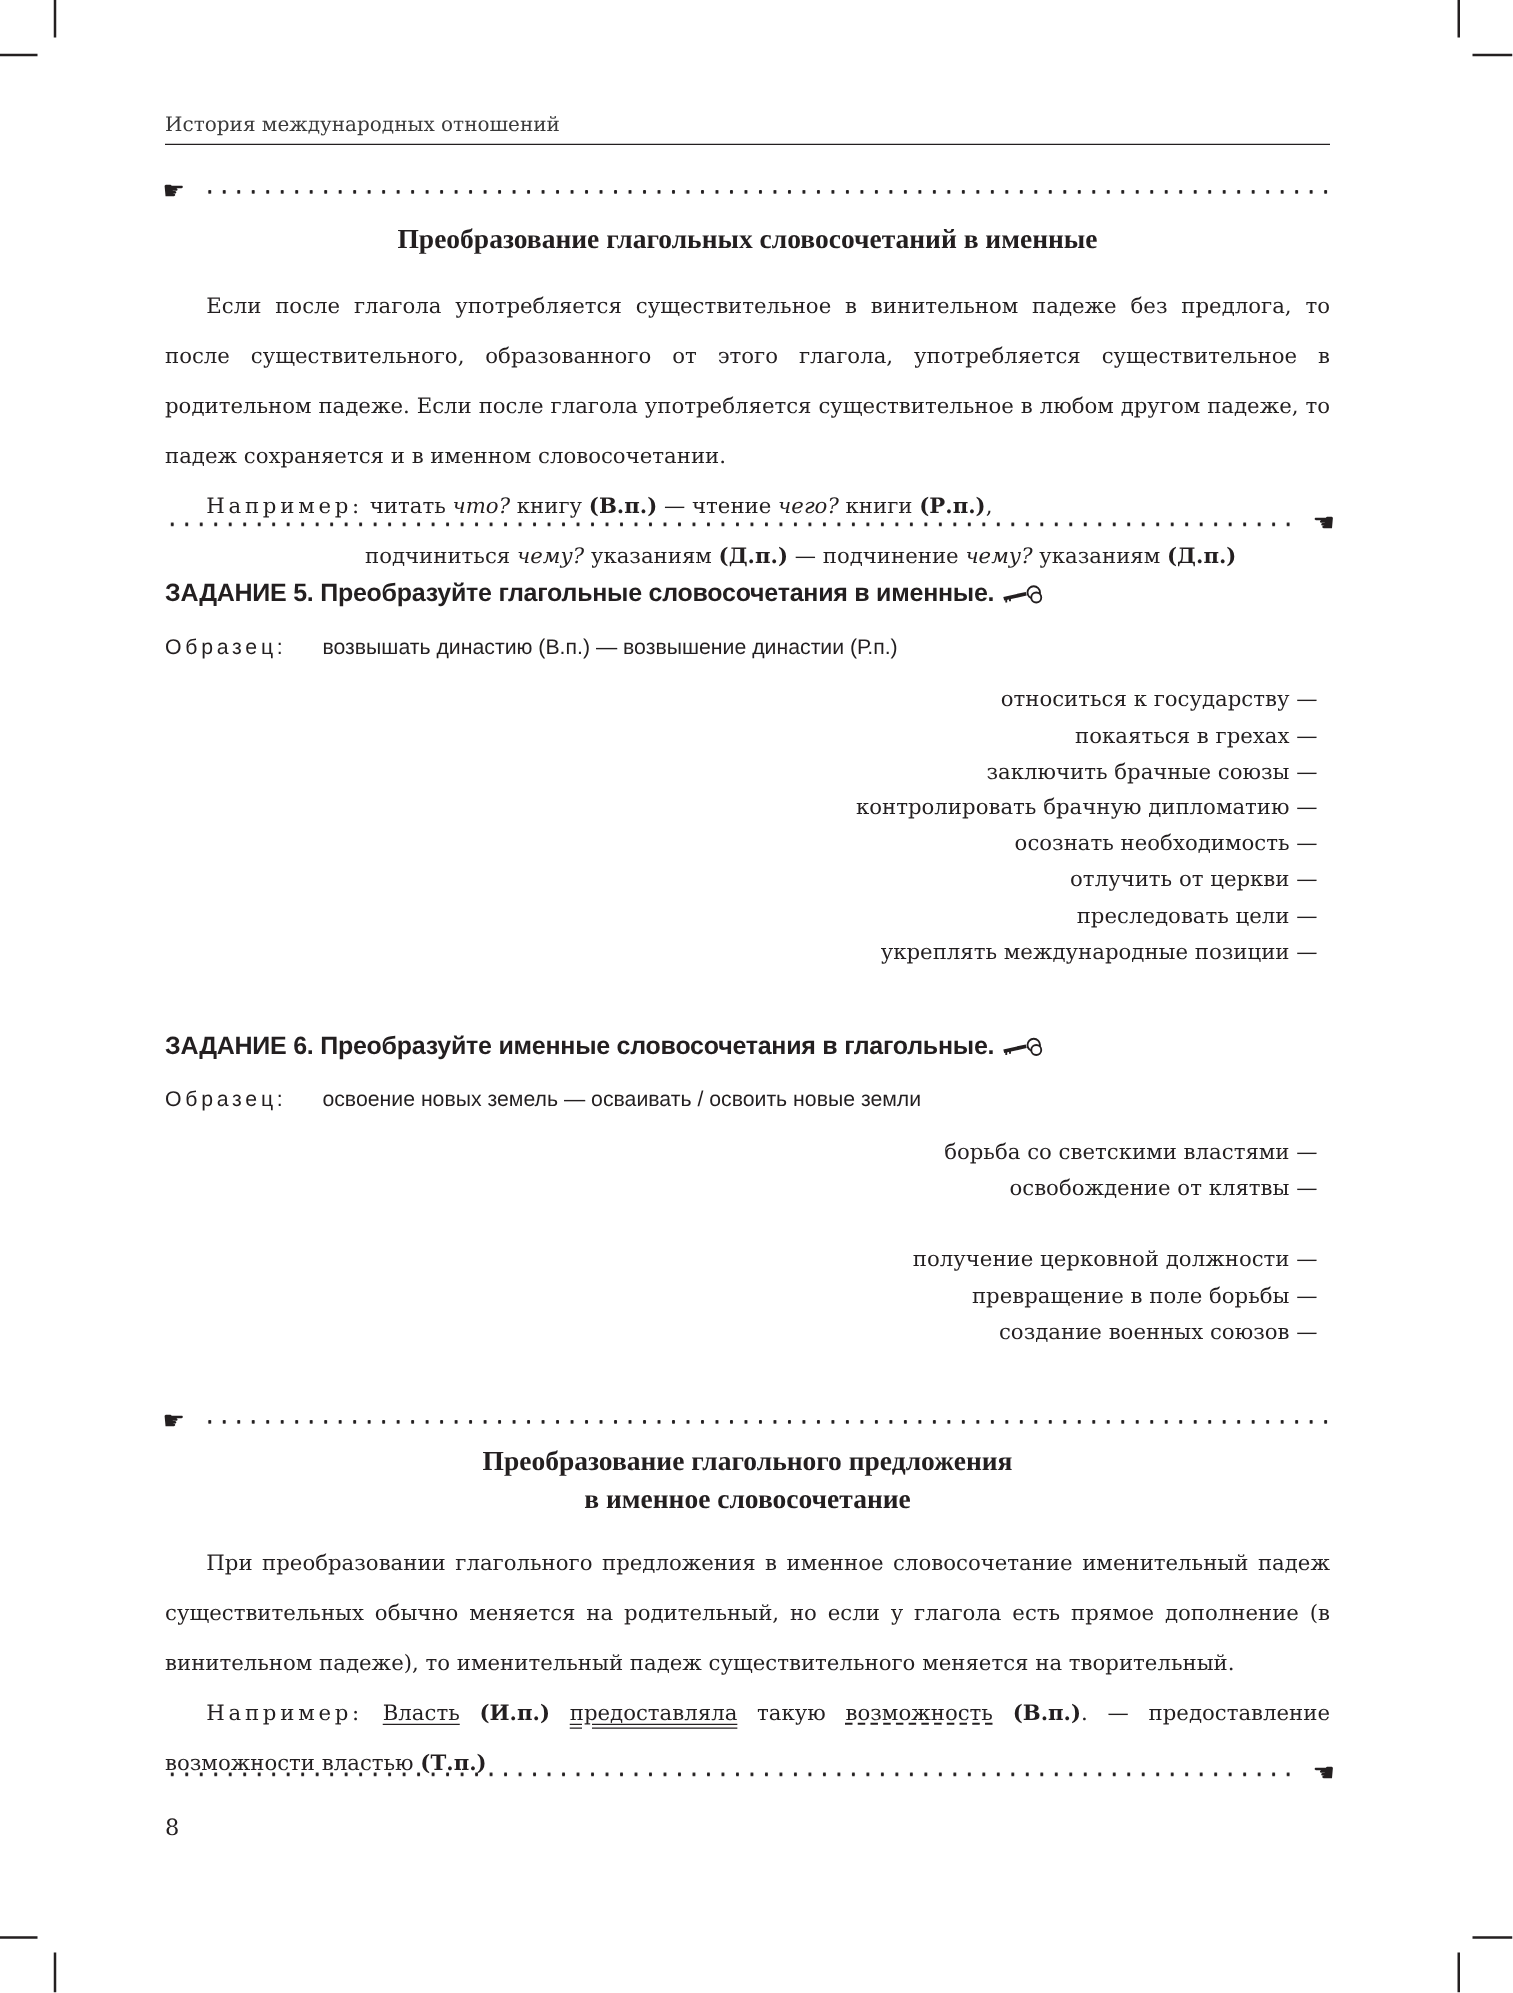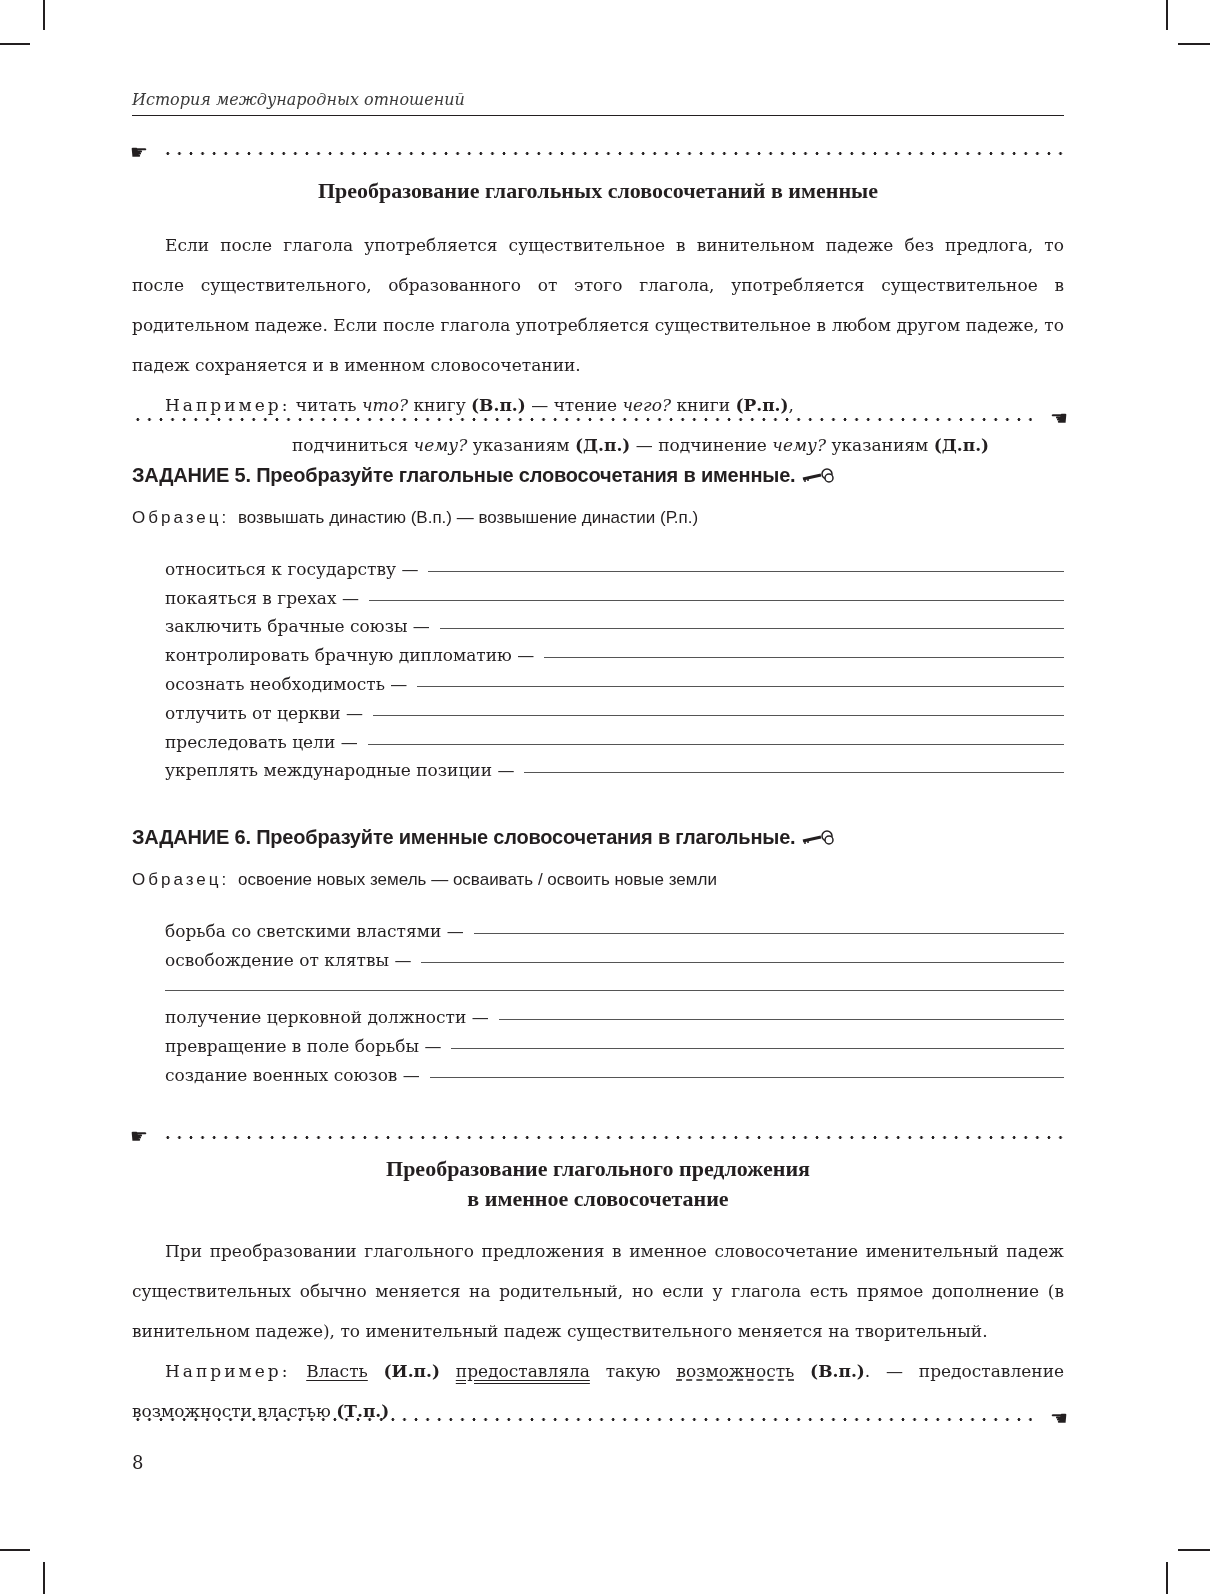--- a/index.html
+++ b/index.html
@@ -1,21 +1,21 @@
 <!DOCTYPE html>
 <html><head>
   <meta charset="utf-8">
   <style>
     html, body { margin: 0; padding: 0; background: #ffffff; }
     body { width: 1210px; height: 1594px; position: relative; overflow: hidden;
            font-family: "DejaVu Serif", "Liberation Serif", serif; color: #231f20; }
     .crop { position: absolute; background: #231f20; }
     .page { position: absolute; left: 132px; top: 0; width: 932px; }
 
-    .running-head { position: absolute; top: 90px; left: 0; width: 932px; font-style: italic;
+    .running-head { position: absolute; top: 90px; left: 0; width: 932px; 
                     font-size: 16px; color: #3a3a3a; padding-bottom: 6px; border-bottom: 1.5px solid #231f20; }
 
     .rule { position: absolute; left: 0; width: 932px; height: 14px; }
     .rule .dots { position: absolute; top: 6px; height: 3px;
                   background-image: radial-gradient(circle, #231f20 1.3px, transparent 1.6px);
                   background-size: 11.6px 3px; background-repeat: repeat-x; }
     .rule .hand { position: absolute; top: -2px; font-size: 20px; line-height: 16px; color: #231f20; }
     .rule.start .hand { left: -2px; }
     .rule.start .dots { left: 30px; right: 0; }
     .rule.end .hand { right: -4px; transform: scaleX(-1); }
@@ -32,24 +32,24 @@
     i { font-style: italic; }
     .u-single { text-decoration: underline; text-underline-offset: 3px; }
     .u-double { text-decoration: underline double; text-underline-offset: 3px; }
     .u-dashed { text-decoration: underline dashed; text-underline-offset: 3px; }
 
     .task-title { position: absolute; left: 0; font-family: "Liberation Sans", sans-serif; font-weight: bold;
                   font-size: 20px; letter-spacing: -0.2px; color: #231f20; display: flex; align-items: center; gap: 6px; }
     .key-icon { display: inline-block; width: 34px; height: 18px; }
 
     .sample { position: absolute; left: 0; font-family: "Liberation Sans", sans-serif; font-size: 17px; color: #231f20; }
-    .sample .lbl { letter-spacing: 3px; margin-right: 4px; }
+    .sample .lbl { letter-spacing: 3px; margin-right: 24px; }
 
     .items { position: absolute; left: 33px; width: 899px; }
-    .item { display: flex; align-items: flex-end; height: 28.8px; font-size: 17px; }
+    .item { display: flex; align-items: flex-end; height: 28.8px; font-size: 17px; flex-direction: column; }
     .item .txt { white-space: nowrap; padding-right: 10px; }
     .item .blank { flex: 1; border-bottom: 1.2px solid #555; margin-bottom: 7px; height: 1px; }
 
     .page-num { position: absolute; left: 0; top: 1452px; font-size: 18px; }
   </style>
 </head>
 <body>
 
 <div class="crop" style="left:43px;top:0;width:1.5px;height:30px;"></div>
 <div class="crop" style="left:0;top:43px;width:30px;height:1.5px;"></div>

